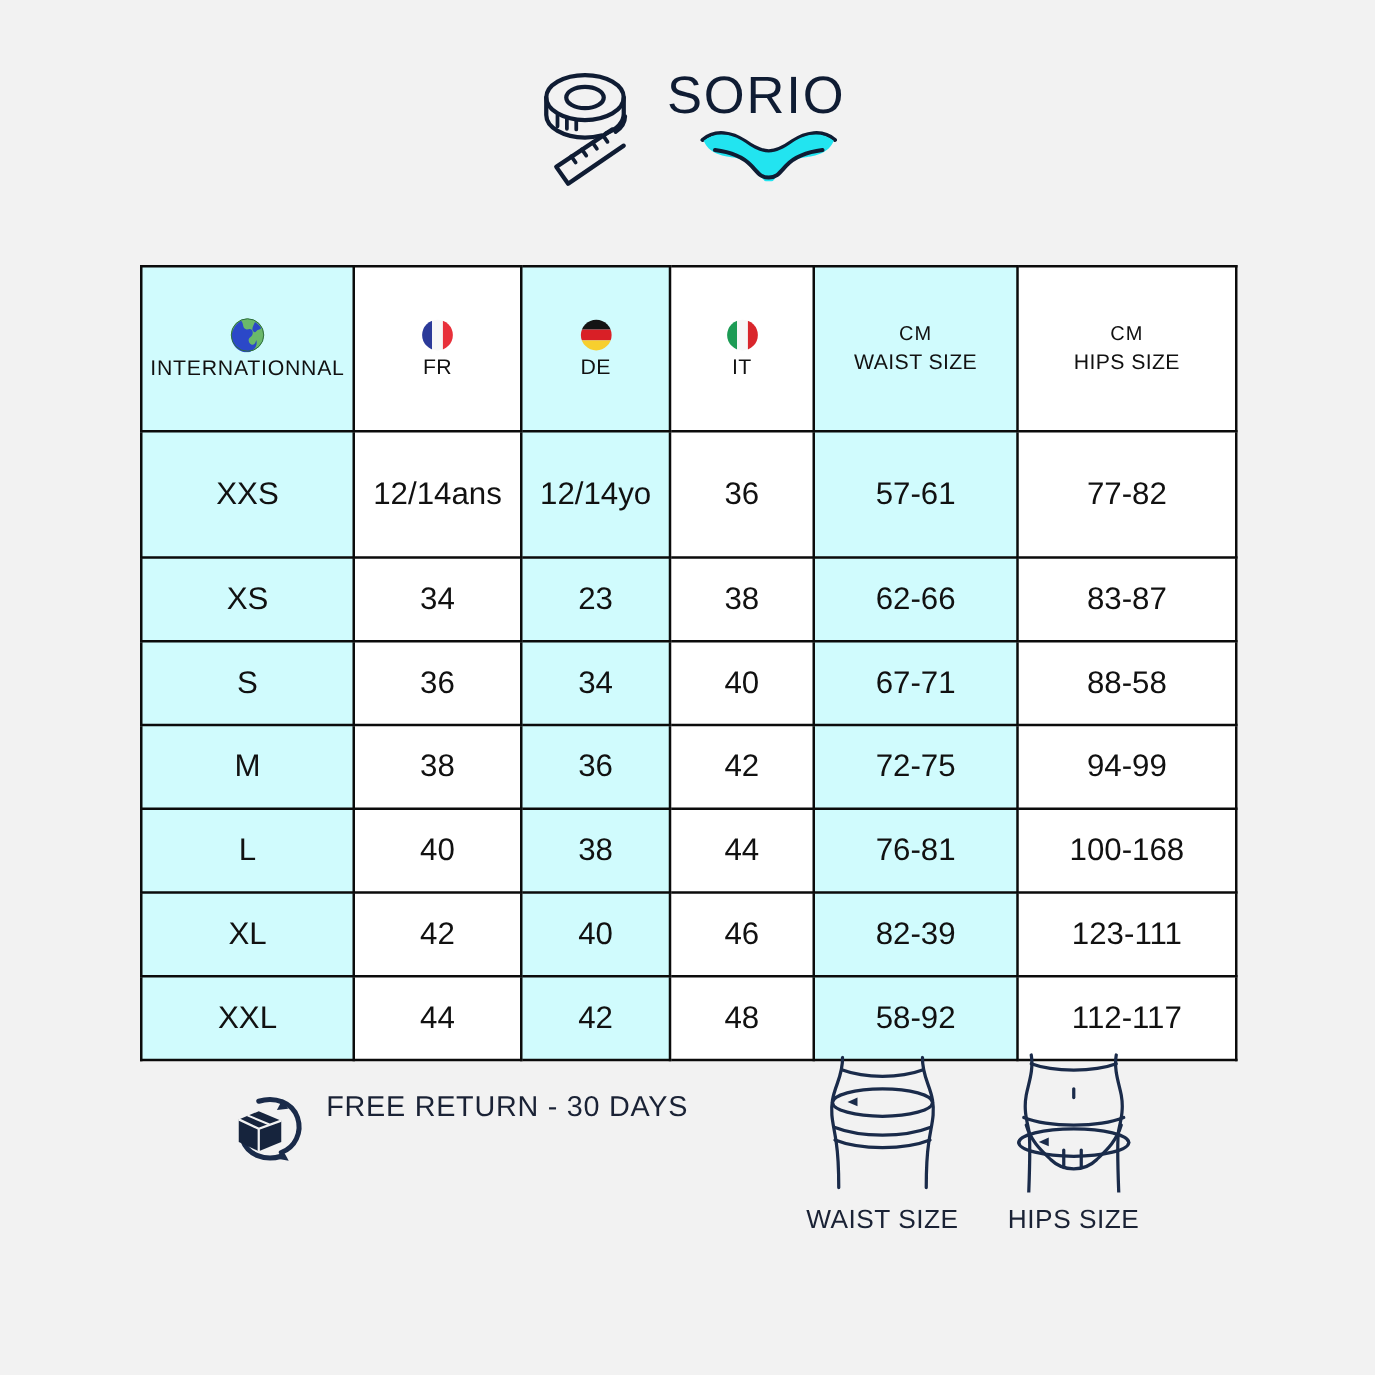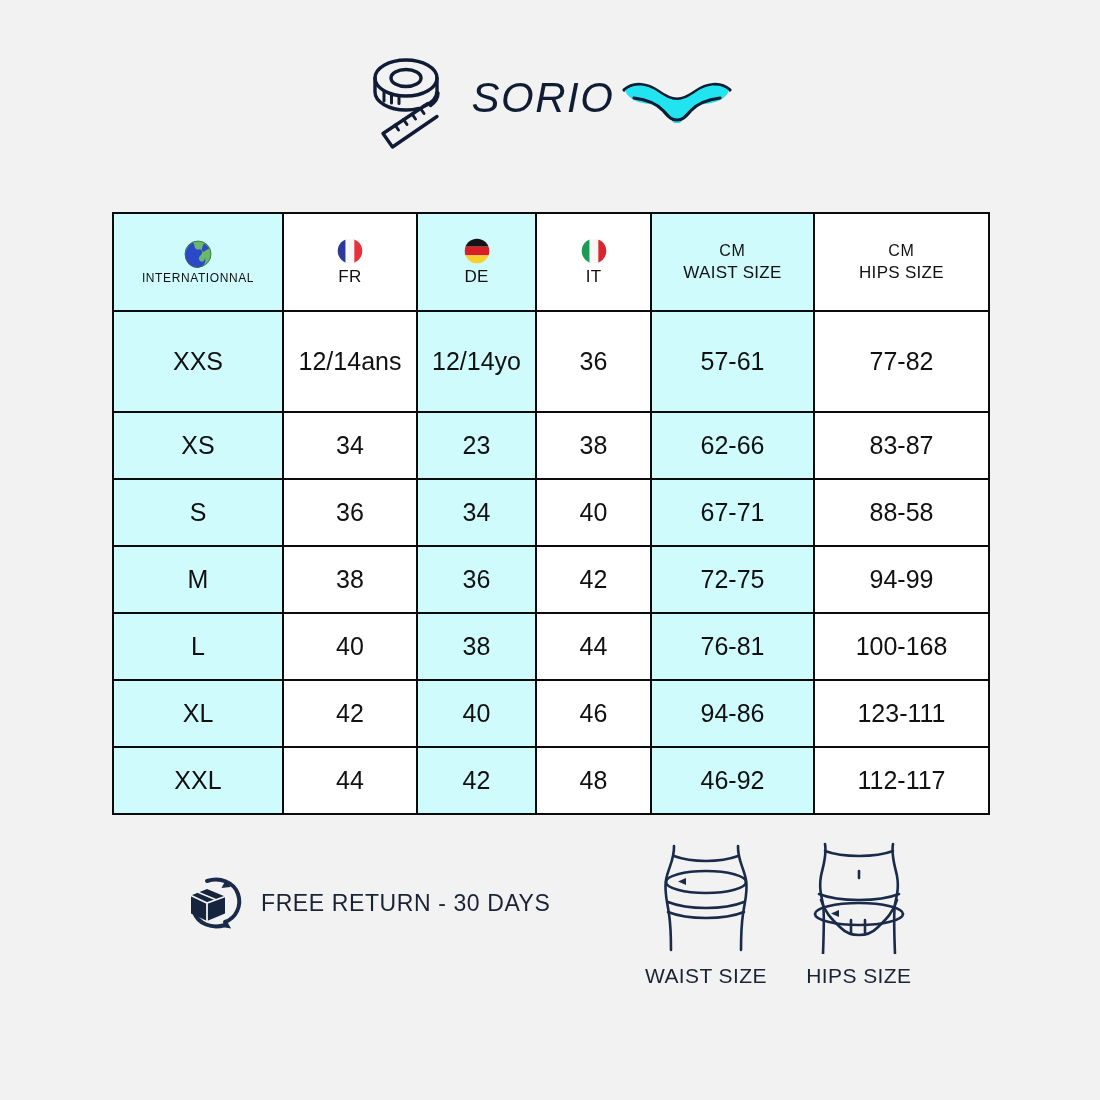--- a/index.html
+++ b/index.html
@@ -22,24 +22,23 @@
     left: 0; top: 48px;
     width: 1100px;
     display: flex;
     align-items: center;
     justify-content: center;
     gap: 18px;
   }
   .tape-icon { width: 92px; height: 104px; display: block; }
   .brand-block {
     display: flex;
-    flex-direction: row;
-    align-items: flex-start;
+    flex-direction: column;
+    align-items: flex-end;
     gap: 2px;
-    font-style: italic;
   }
   .brand-name {
     font-size: 42px;
     letter-spacing: 1.5px;
     color: #0f1c33;
     line-height: 1;
     font-weight: 400;
   }
   .thong-icon { width: 122px; height: 46px; display: block; }
 
@@ -56,55 +55,55 @@
     border: 2.5px solid #0b0b0b;
     text-align: center;
     vertical-align: middle;
     font-weight: 400;
     color: #111111;
     padding: 0;
   }
   .cyan { background: #d0fbfd; }
   .white { background: #ffffff; }
 
-  thead th { height: 98px; }
+  thead th { height: 132px; }
   .col-intl  { width: 170px; }
   .col-fr    { width: 134px; }
   .col-de    { width: 119px; }
   .col-it    { width: 115px; }
   .col-waist { width: 163px; }
   .col-hips  { width: 175px; }
 
   .hd-inner {
     display: flex;
     flex-direction: column;
     align-items: center;
     justify-content: center;
     gap: 3px;
     height: 100%;
   }
   .hd-label { font-size: 17px; letter-spacing: 0.3px; color: #111; }
-  .hd-label.small { font-size: 12px; letter-spacing: 0.6px; }
+  .hd-label.small { font-size: 17px; letter-spacing: 0.6px; }
   .hd-unit { font-size: 16px; letter-spacing: 0.8px; color: #111; }
   .flag { width: 26px; height: 26px; display: block; }
   .globe { width: 28px; height: 28px; display: block; }
 
   tbody td { height: 67px; font-size: 25px; }
   tbody tr.tall td { height: 101px; }
   .two-line {
     display: flex; flex-direction: row;
     align-items: center; justify-content: center;
     line-height: 1.45; height: 100%;
   }
 
   
   .return-badge {
     position: absolute;
     left: 185px; top: 872px;
-    display: flex; align-items: center; gap: 14px;
+    display: flex; gap: 14px;
   }
   .box-icon { width: 62px; height: 62px; display: block; }
   .return-text {
     font-size: 23px; letter-spacing: 0.6px; color: #1a2235;
   }
 
   .body-figs {
     position: absolute;
     left: 645px; top: 842px;
     display: flex; gap: 34px;
@@ -288,29 +287,29 @@
         <td class="cyan">38</td>
         <td class="white">44</td>
         <td class="cyan">76-81</td>
         <td class="white">100-168</td>
       </tr>
       <tr>
         <td class="cyan">XL</td>
         <td class="white">42</td>
         <td class="cyan">40</td>
         <td class="white">46</td>
-        <td class="cyan">94-86</td>
+        <td class="cyan">82-39</td>
         <td class="white">123-111</td>
       </tr>
       <tr>
         <td class="cyan">XXL</td>
         <td class="white">44</td>
         <td class="cyan">42</td>
         <td class="white">48</td>
-        <td class="cyan">46-92</td>
+        <td class="cyan">58-92</td>
         <td class="white">112-117</td>
       </tr>
     </tbody>
   </table>
 
   <div class="return-badge">
     <span>
       <svg class="box-icon" viewBox="0 0 62 62" fill="none">
         <path d="M22 9c13-4 27 1 31 13 4 12-2 24-13 28" stroke="#1a2b4a" stroke-width="4" fill="none" stroke-linecap="round"></path>
         <path d="M41 47.5 37 55l9 1.5z" fill="#1a2b4a"></path>

